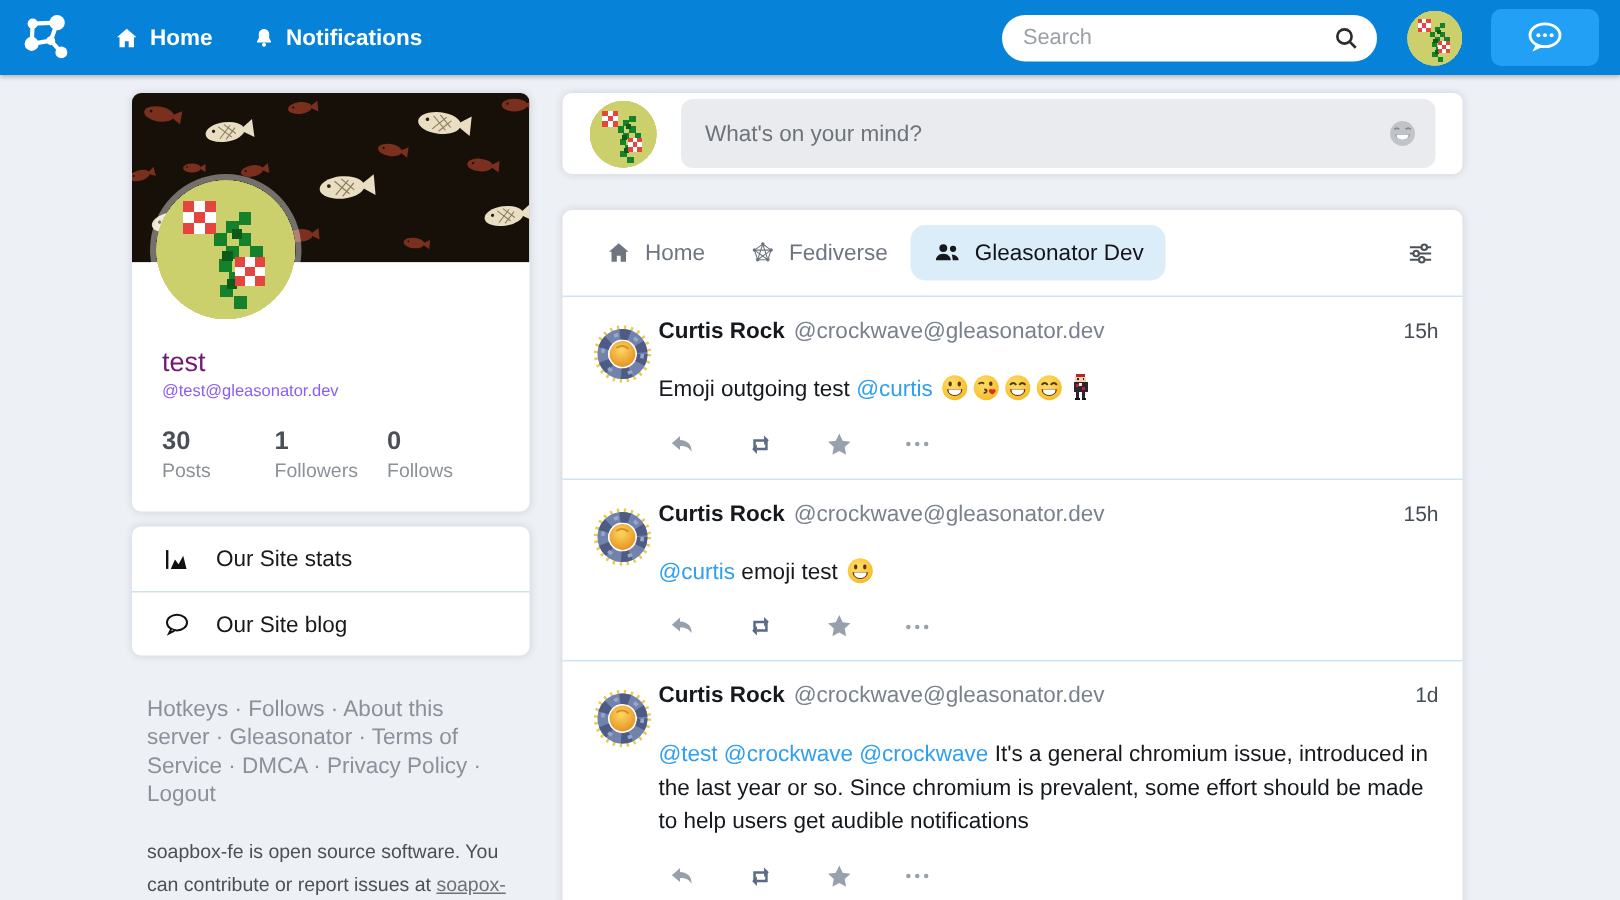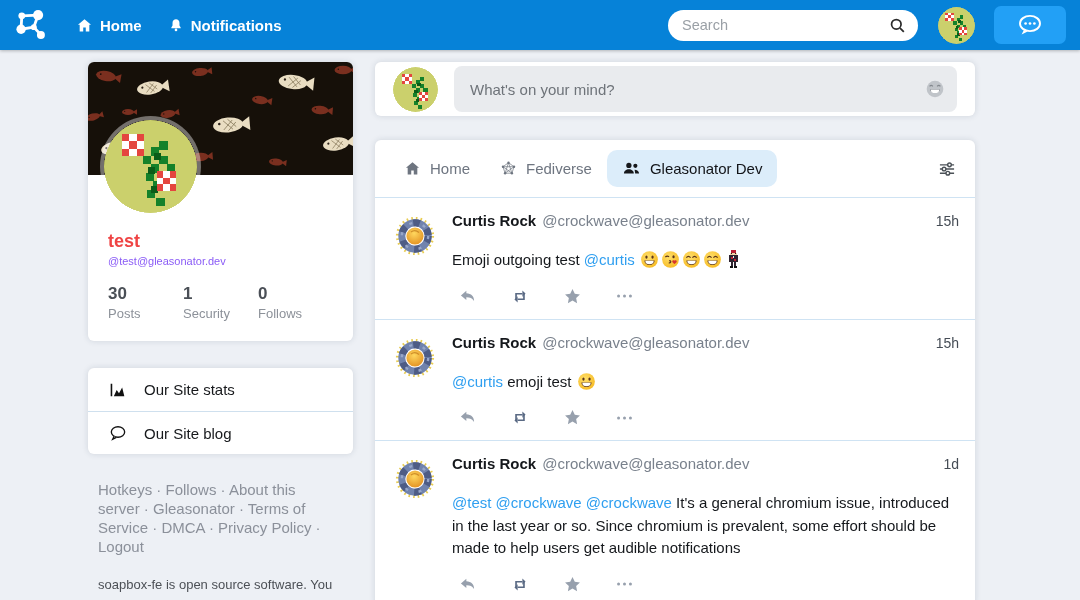--- a/index.html
+++ b/index.html
@@ -24,29 +24,29 @@
   .page { display:flex; align-items:flex-start; gap:22px; padding:12px 0 0 88px; }
   .sidebar { width:265px; flex:none; }
   .main { width:600px; flex:none; }
   .card { background:#fff; border-radius:6px; box-shadow:0 0 6px rgba(31,51,73,.14); }
 
   
   .profilecard { position:relative; overflow:visible; }
   .banner { height:113px; border-radius:6px 6px 0 0; overflow:hidden; }
   .pf-avatar { position:absolute; top:58px; left:16px; width:93px; height:93px; border-radius:50%; overflow:hidden; box-shadow:0 0 0 4px rgba(255,255,255,.4); cursor:pointer; }
   .pf-info { padding:56px 20px 20px; }
-  .pf-name { font-size:18px; font-weight:700; color:#ef4444; }
+  .pf-name { font-size:18px; font-weight:400; color:#701a75; }
   .pf-handle { font-size:11px; color:#8b5cf6; margin-top:3px; }
   .pf-stats { display:flex; margin-top:17px; }
   .pf-stat { width:96px; cursor:pointer; }
   .pf-stat b { display:block; font-size:17px; color:#4a4f56; }
   .pf-stat span { display:block; font-size:13px; color:#8c9199; margin-top:2px; }
 
   
-  .sitecard { margin-top:27px; }
+  .sitecard { margin-top:10px; }
   .siterow { display:flex; align-items:center; gap:16px; height:43px; padding:0 20px; font-size:15px; color:#17191c; font-weight:500; cursor:pointer; }
   .siterow + .siterow { border-top:1px solid #cfe0ee; }
 
   
   .sbfooter { padding:26px 12px 0 10px; }
   .flinks { font-size:15px; line-height:1.27; color:#8b909a; }
   .flinks a { color:#8b909a; text-decoration:none; cursor:pointer; }
   .fabout { margin-top:18px; font-size:13px; line-height:1.65; color:#4c5056; width:252px; }
   .fabout a { color:#6d7279; text-decoration:underline; cursor:pointer; }
 
@@ -58,21 +58,21 @@
   .cp-inputwrap input::placeholder { color:#6e7379; }
   .cp-emoji { position:absolute; right:12px; top:13px; cursor:pointer; }
 
   
   .timeline { margin-top:24px; min-height:440px; }
   .tabsrow { display:flex; align-items:center; height:58px; padding:0 14px; border-bottom:1px solid #cfe3f3; }
   .tab { display:flex; align-items:center; gap:9px; padding:10px 15px; border-radius:10px; font-size:15px; color:#6e7580; cursor:pointer; }
   .tab.active { background:#dcedfa; color:#121418; font-weight:500; }
   .tabsettings { margin-left:auto; cursor:pointer; padding:4px; }
 
-  .post { display:grid; grid-template-columns:48px 1fr; column-gap:13px; padding:14px 16px 13px; }
+  .post { display:grid; grid-template-columns:48px 1fr; padding:14px 16px 13px; }
   .post + .post { border-top:1px solid #cfe3f3; }
   .pavatar { width:48px; height:48px; border-radius:8px; overflow:hidden; background:#fff; cursor:pointer; }
   .phead { display:flex; align-items:baseline; }
   .pname { font-size:15px; font-weight:700; color:#15181c; cursor:pointer; }
   .phandle { font-size:15px; color:#79818c; margin-left:6px; cursor:pointer; }
   .ptime { margin-left:auto; font-size:14px; color:#454c55; cursor:pointer; }
   .pcontent { margin-top:20px; font-size:15px; line-height:1.5; color:#15181c; }
   .mention { color:#2f9ff0; text-decoration:none; cursor:pointer; }
   .inline-emoji { display:inline-block; width:19px; height:19px; vertical-align:-4px; margin:0 1px; }
   .pactions { display:flex; align-items:center; gap:33px; margin-top:15px; padding-left:6px; }
@@ -279,21 +279,21 @@
       <div class="pf-info">
         <div class="pf-name">test</div>
         <div class="pf-handle">@test@gleasonator.dev</div>
         <div class="pf-stats">
           <div class="pf-stat">
             <b>30</b>
             <span>Posts</span>
           </div>
           <div class="pf-stat">
             <b>1</b>
-            <span>Security</span>
+            <span>Followers</span>
           </div>
           <div class="pf-stat">
             <b>0</b>
             <span>Follows</span>
           </div>
         </div>
       </div>
     </div>
 
     <div class="card sitecard">

